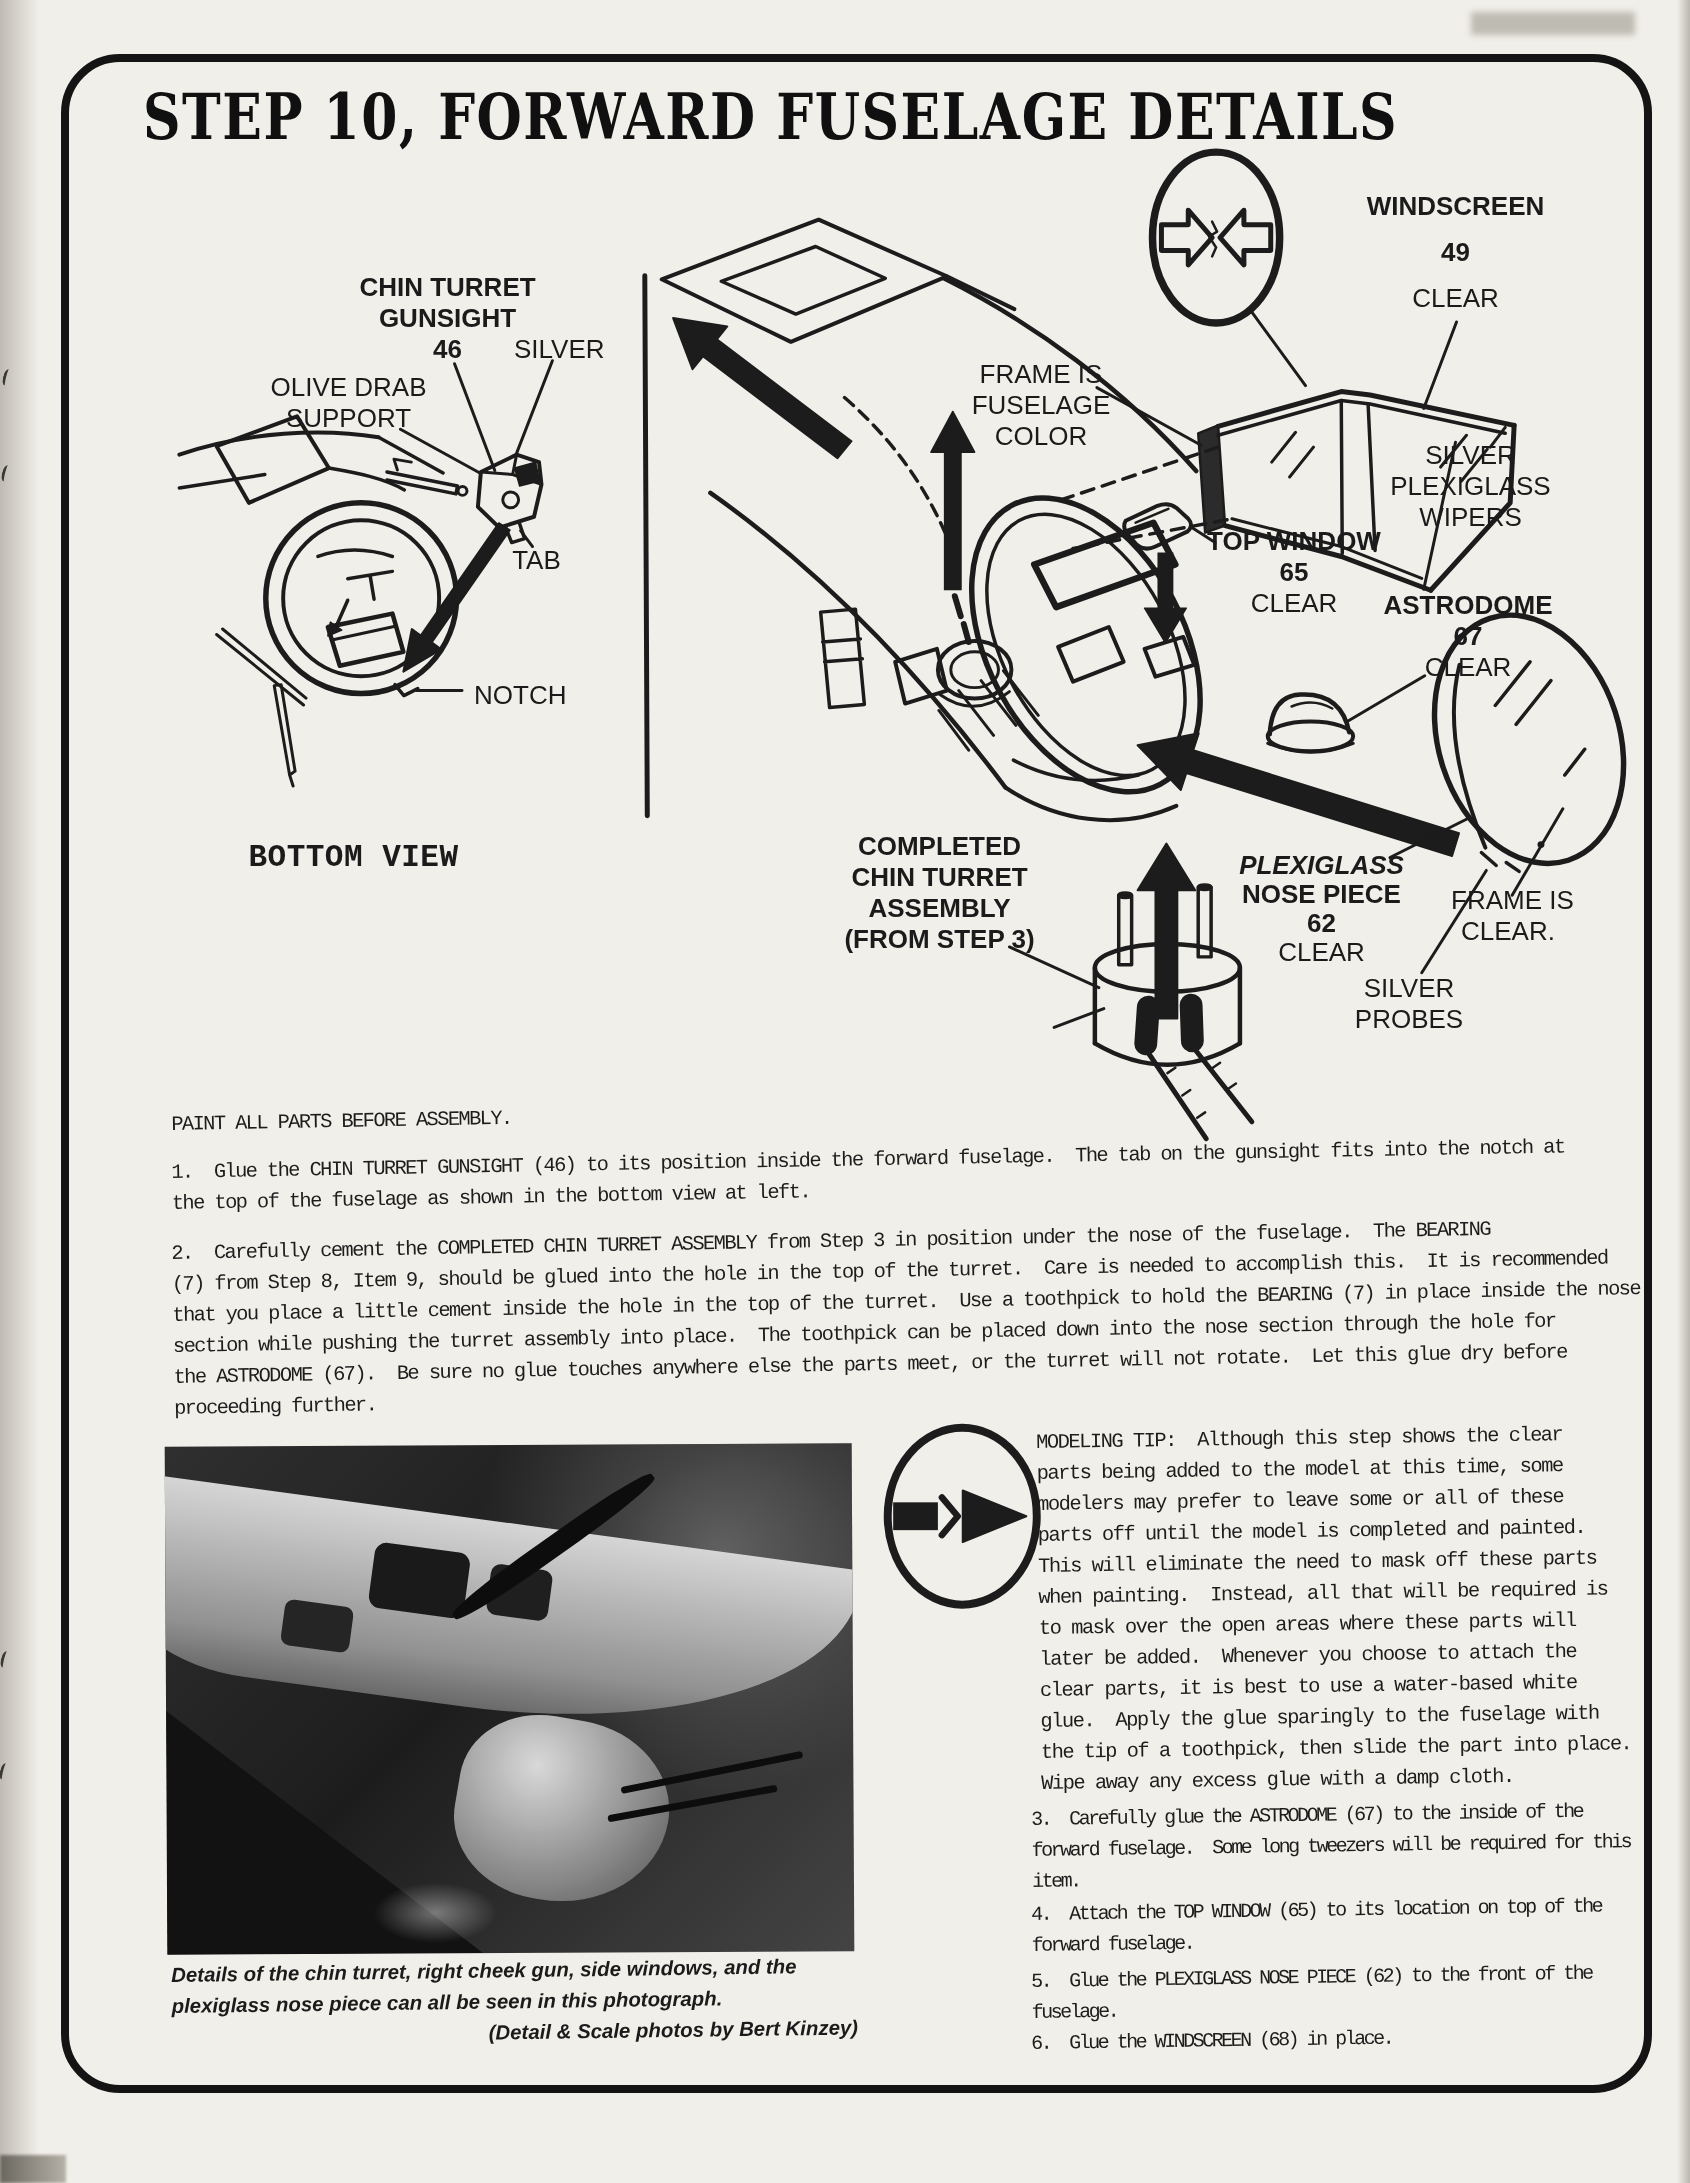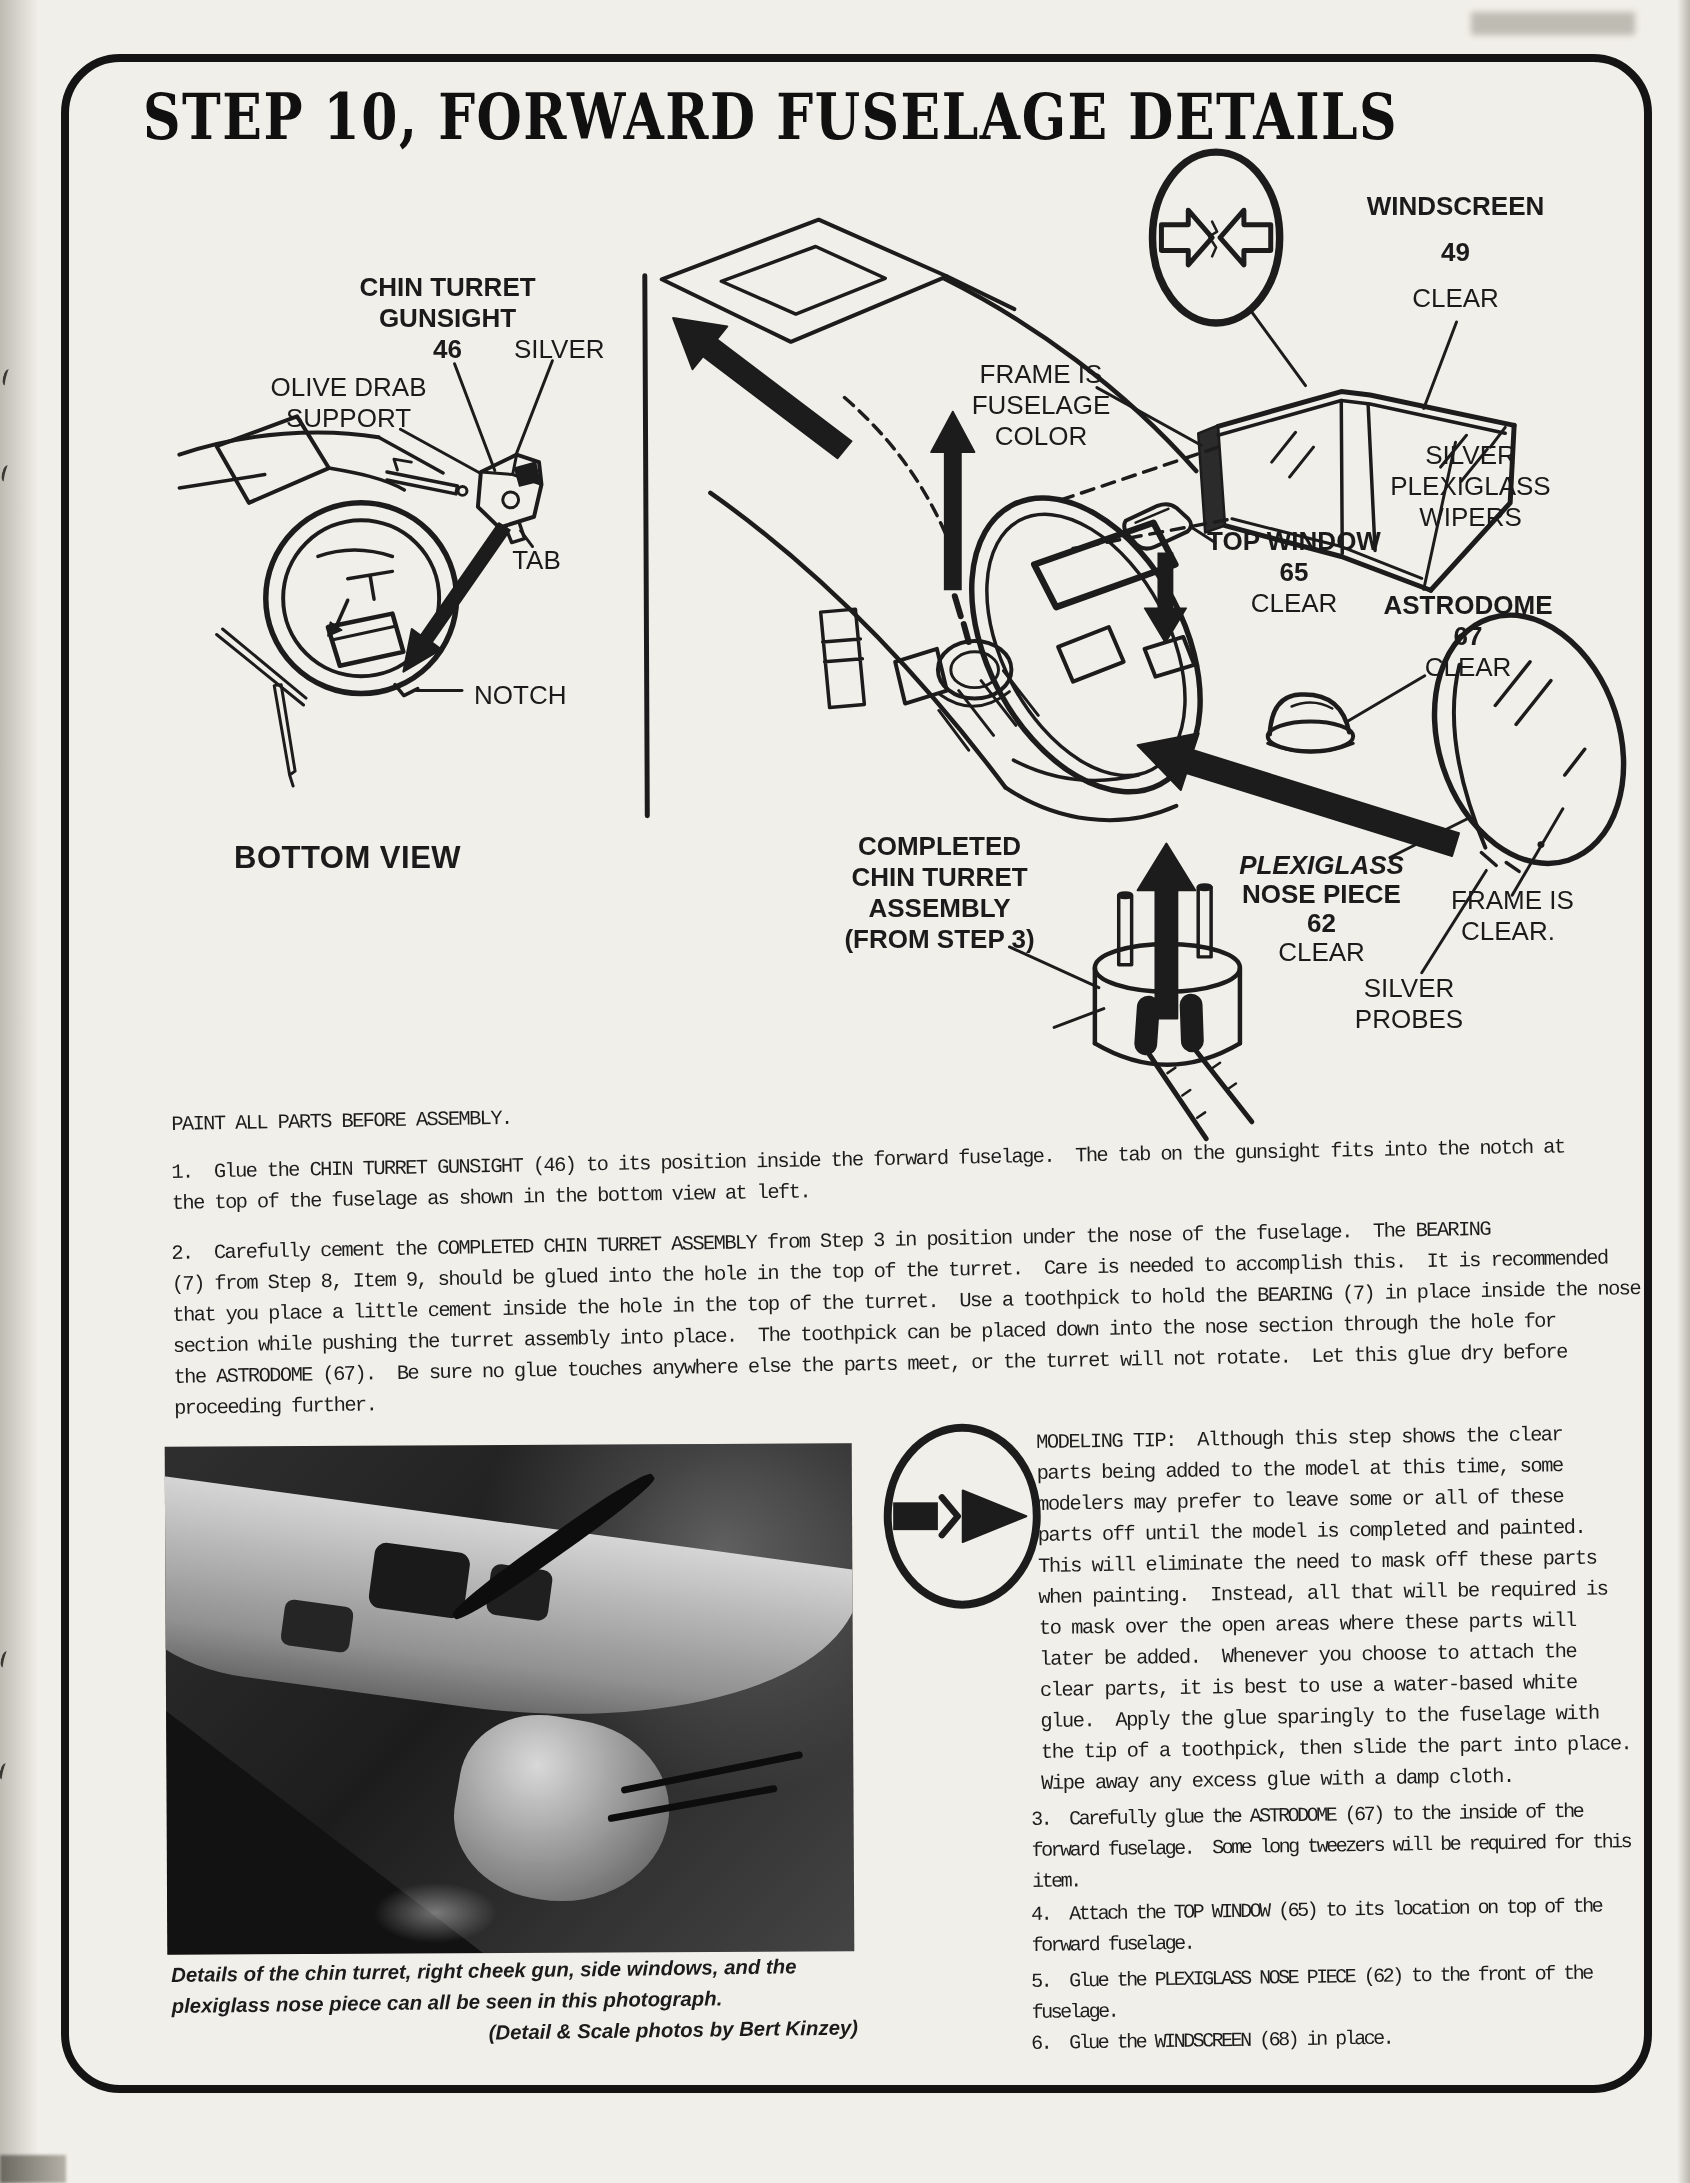--- a/index.html
+++ b/index.html
@@ -21,22 +21,22 @@
          transform:scaleY(1.22);transform-origin:0 0;white-space:pre;}
   .lbl{position:absolute;text-align:center;color:#1b1b1b;}
   .lbl div{font-size:26px;line-height:31px;white-space:pre;}
   .lbl .b{font-weight:bold;}
   .mono{position:absolute;font-family:"Liberation Mono",monospace;color:#1d1d1d;}
   .mono div{font-size:20.4px;line-height:31px;letter-spacing:-1.6px;white-space:pre;}
   .colR div{font-size:20.4px;letter-spacing:-1.5px;}
   .colR.tight div{font-size:20px;letter-spacing:-2.5px;}
   .sk1{transform:rotate(-1.05deg);transform-origin:0 0;}
   .sk2{transform:rotate(-0.85deg);transform-origin:0 0;}
-  #bottom-view{position:absolute;left:234px;top:840px;width:239px;text-align:left;
-    font-weight:bold;font-size:31px;letter-spacing:0.5px;}
+  #bottom-view{position:absolute;left:234px;top:840px;width:239px;text-align:center;
+    font-weight:bold;font-size:31px;letter-spacing:0.5px;font-family:Liberation Mono, monospace;}
   #photo{position:absolute;left:166px;top:1445px;width:687px;height:508px;overflow:hidden;
          background:linear-gradient(135deg,#35332f 0%,#23211e 45%,#4a4742 100%);
          filter:grayscale(1) contrast(1.05);transform:rotate(-0.3deg);}
   #photo .glow{position:absolute;left:45%;top:0;width:60%;height:70%;
      background:radial-gradient(ellipse at 60% 30%,rgba(140,135,125,.6),rgba(0,0,0,0) 70%);}
   #photo .fus{position:absolute;left:-6%;top:15%;width:106%;height:37%;
      background:linear-gradient(to bottom,#d6d1c7,#978f83 75%,#6e6a62);
      border-radius:0 0 52% 18%/0 0 90% 40%;transform:rotate(8deg);}
   #photo .w1{position:absolute;left:30%;top:20%;width:14%;height:13%;background:#201f1d;border-radius:12px;transform:rotate(8deg);}
   #photo .w2{position:absolute;left:47%;top:24%;width:9%;height:10%;background:#26241f;border-radius:10px;transform:rotate(8deg);}

